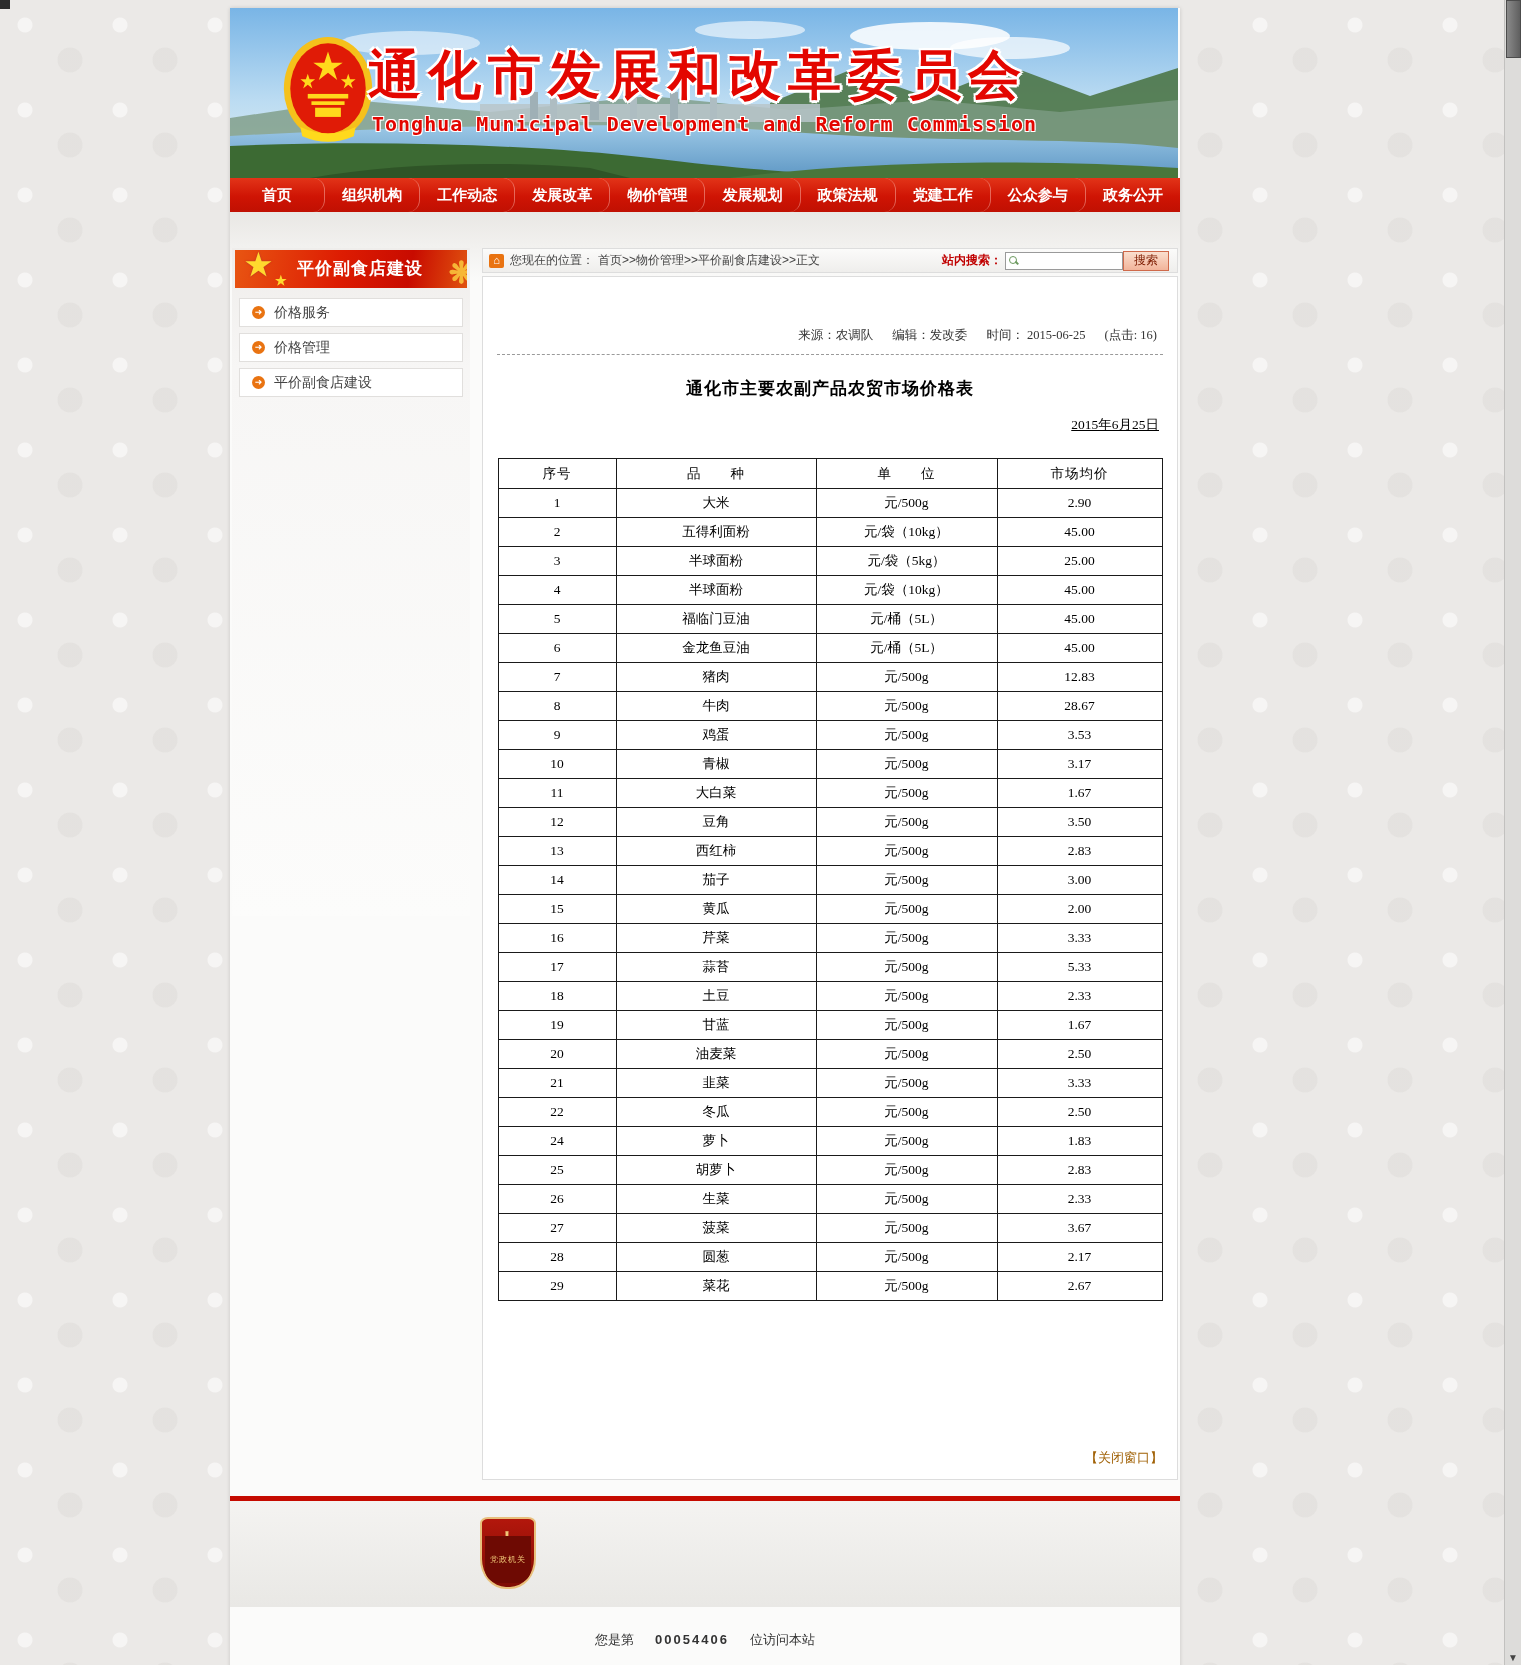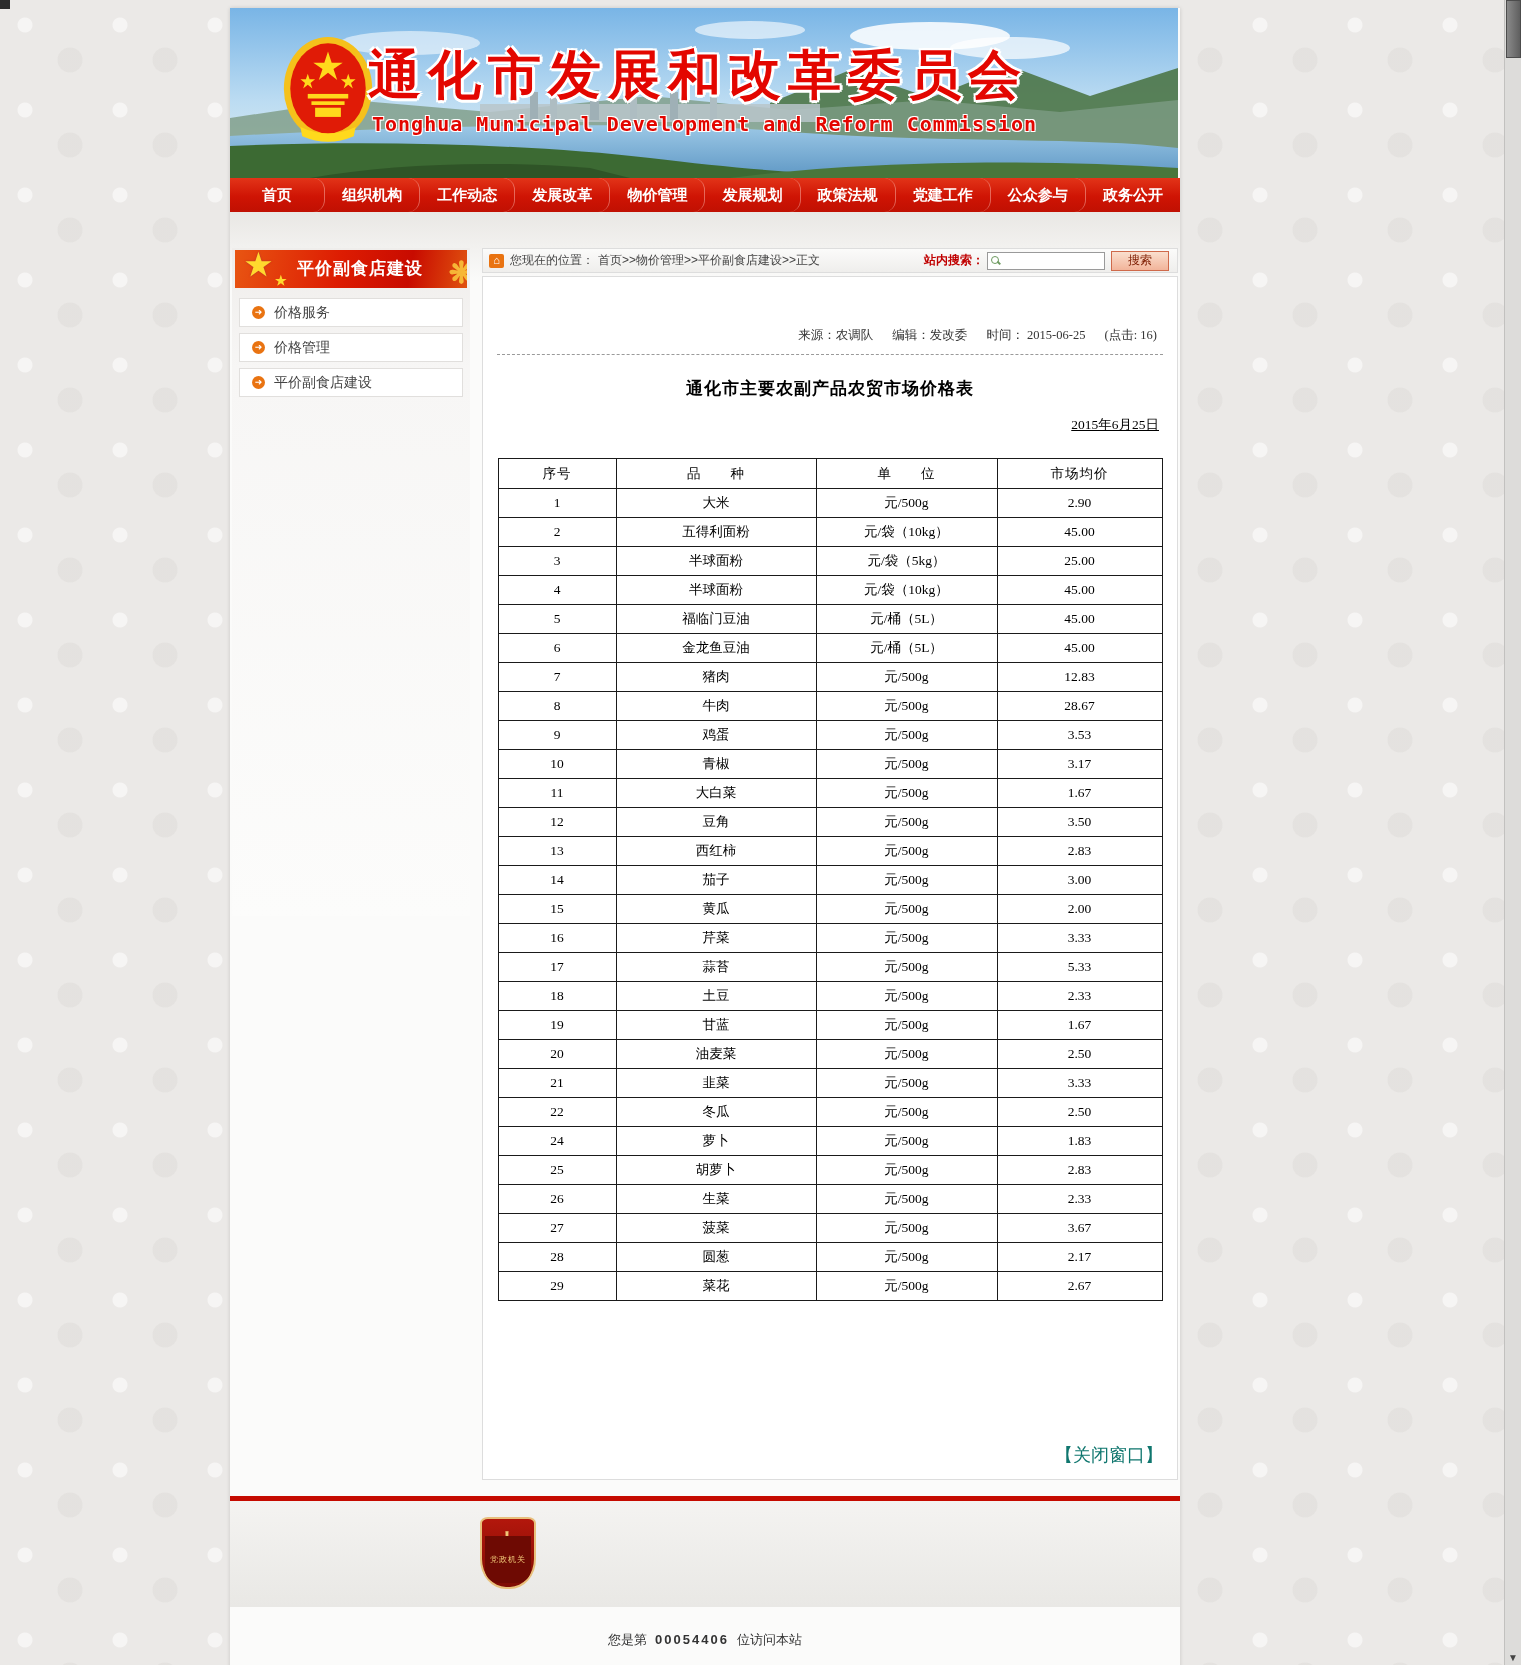--- a/index.html
+++ b/index.html
@@ -62,49 +62,49 @@
   .breadcrumb-bar { display:flex; align-items:center; height:25px; border:1px solid #ddd; background:linear-gradient(180deg,#fbfbfa,#efeeec); font-size:12px; color:#444; padding:0 8px 0 6px; }
   .home-icon { width:15px; height:14px; background:#e97311; border-radius:2px; color:#fff; font-size:11px; line-height:13px; text-align:center; margin-right:6px; }
   .crumb-path { margin-left:4px; cursor:pointer; }
   .bc-spacer { flex:1; }
   .search-label { color:#c00000; font-weight:bold; margin-right:3px; }
   .search-box { display:flex; align-items:center; width:118px; height:18px; border:1px solid #9a9a9a; background:#fff; padding-left:3px; }
   .mag-icon { width:10px; height:10px; position:relative; margin-right:2px; }
   .mag-icon::before { content:""; position:absolute; left:0; top:0; width:6px; height:6px; border:1.5px solid #6d9a5f; border-radius:50%; }
   .mag-icon::after { content:""; position:absolute; left:6px; top:6px; width:4px; height:1.5px; background:#6d9a5f; transform:rotate(45deg); }
   .search-input { border:none; outline:none; width:96px; font-size:12px; background:transparent; }
-  .search-btn { margin-left:6px; width:58px; height:20px; background:linear-gradient(180deg,#fadfce,#f2b49a); border:1px solid #cf6a4b; color:#7e1c00; font-size:12px; cursor:pointer; }
+  .search-btn { width:46px; height:20px; background:linear-gradient(180deg,#fadfce,#f2b49a); border:1px solid #cf6a4b; color:#7e1c00; font-size:12px; cursor:pointer; }
   
   .article { position:relative; background:#fff; border:1px solid #ddd; margin-top:3px; height:1204px; padding:20px 12px 14px; }
   .article-title { text-align:center; color:#cc0000; font-size:21px; font-weight:bold; font-family:"Liberation Serif", serif; letter-spacing:1px; }
   .article-meta { text-align:right; font-size:12.5px; color:#333; margin-top:30px; padding-right:8px; font-family:"Liberation Serif", serif; }
   .article-meta span { margin-left:16px; }
   .dashed-divider { border-top:1px dashed #9a9a9a; margin:10px 2px 0; }
   .table-title { text-align:center; font-size:17px; font-weight:bold; color:#000; margin-top:22px; letter-spacing:1px; font-family:"Liberation Serif", serif; }
   .table-date { text-align:right; font-size:13.5px; color:#000; margin:16px 6px 24px; font-family:"Liberation Serif", serif;text-decoration:underline; }
   table.price { width:664px; margin:0 auto; border-collapse:collapse; table-layout:fixed; }
   table.price th, table.price td {
     border:1px solid #1a1a1a; height:29px; text-align:center;
     font-family:"Liberation Serif", serif; font-size:13.5px; font-weight:normal; color:#000; padding:0 2px;
   }
   table.price th { height:30px; letter-spacing:1px; }
   col.c1 { width:118px; } col.c2 { width:200px; } col.c3 { width:181px; } col.c4 { width:165px; }
-  .close-link { position:absolute; right:14px; bottom:12px; font-size:18px; color:#0f766e; cursor:pointer; }
+  .close-link { position:absolute; right:14px; bottom:12px; font-size:13px; color:#a16207; cursor:pointer; }
   
   .footer-line { height:5px; background:#c50b00; margin-top:16px; }
   .footer { background:linear-gradient(180deg,#f4f3f1,#e9e8e5); padding:16px 0 18px; display:flex; }
   .badge { margin-left:250px; width:56px; height:72px; position:relative; flex:none;
     background:linear-gradient(180deg,#b3170c,#8f0f06 70%,#7d0c04);
     border:2px solid #e8c07c; border-radius:8px 8px 26px 26px / 6px 6px 30px 30px; }
   .badge .glyph { position:absolute; left:0; right:0; top:8px; text-align:center; color:#f0c878; font-size:26px; font-family:"Liberation Serif", serif; font-weight:bold; }
   .badge .band { position:absolute; left:3px; right:3px; bottom:4px; background:#6e0a03; color:#f0c878; font-size:8px; text-align:center; letter-spacing:1px; border-radius:0 0 14px 14px; padding:18px 0; }
   .footer-text { margin-left:26px; width:420px; text-align:center; font-size:12.5px; color:#333; line-height:17px; padding-top:12px; }
   .footer-text .contact { margin-top:14px; }
   .visitor { text-align:center; font-size:13px; color:#333; margin-top:24px; padding-bottom:26px; background:transparent; }
-  .visitor b { margin:0 8px; letter-spacing:2px; }
+  .visitor b { margin:0 21px; letter-spacing:2px; }
 </style>
 </head>
 <body>
 
 <div class="corner-chrome"></div>
 
 <div class="wrapper">
 
   <div class="banner">
     <svg class="landscape" width="948" height="170" viewBox="0 0 948 170" preserveAspectRatio="none">

